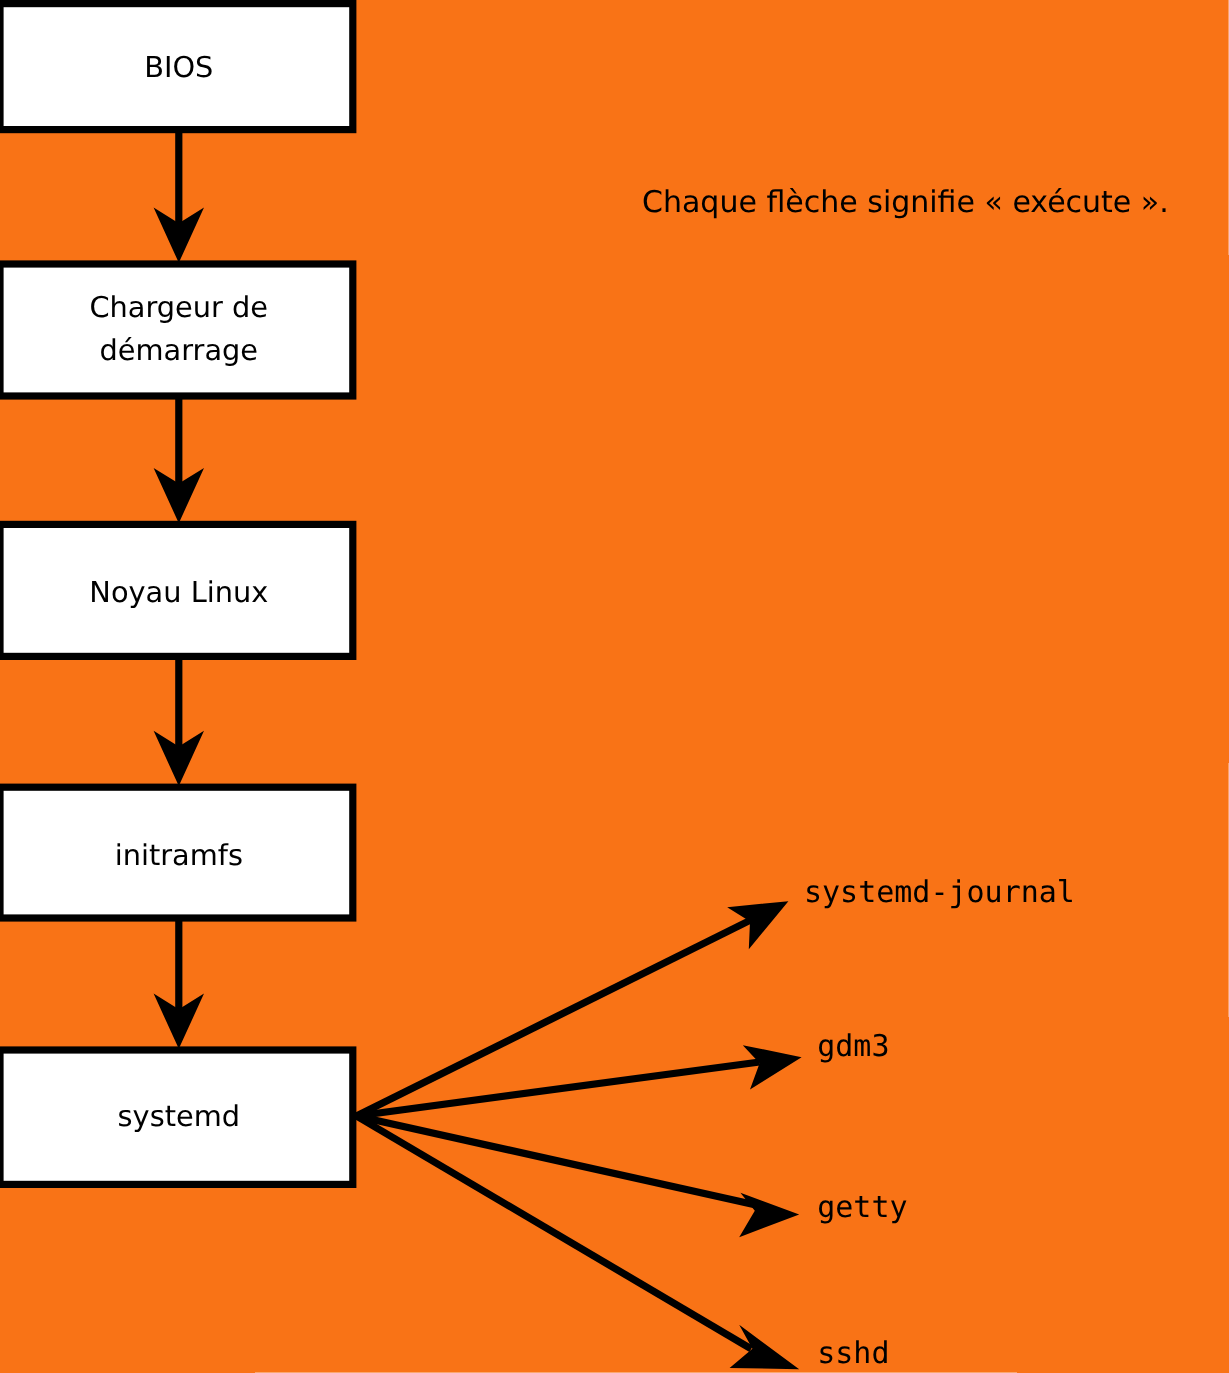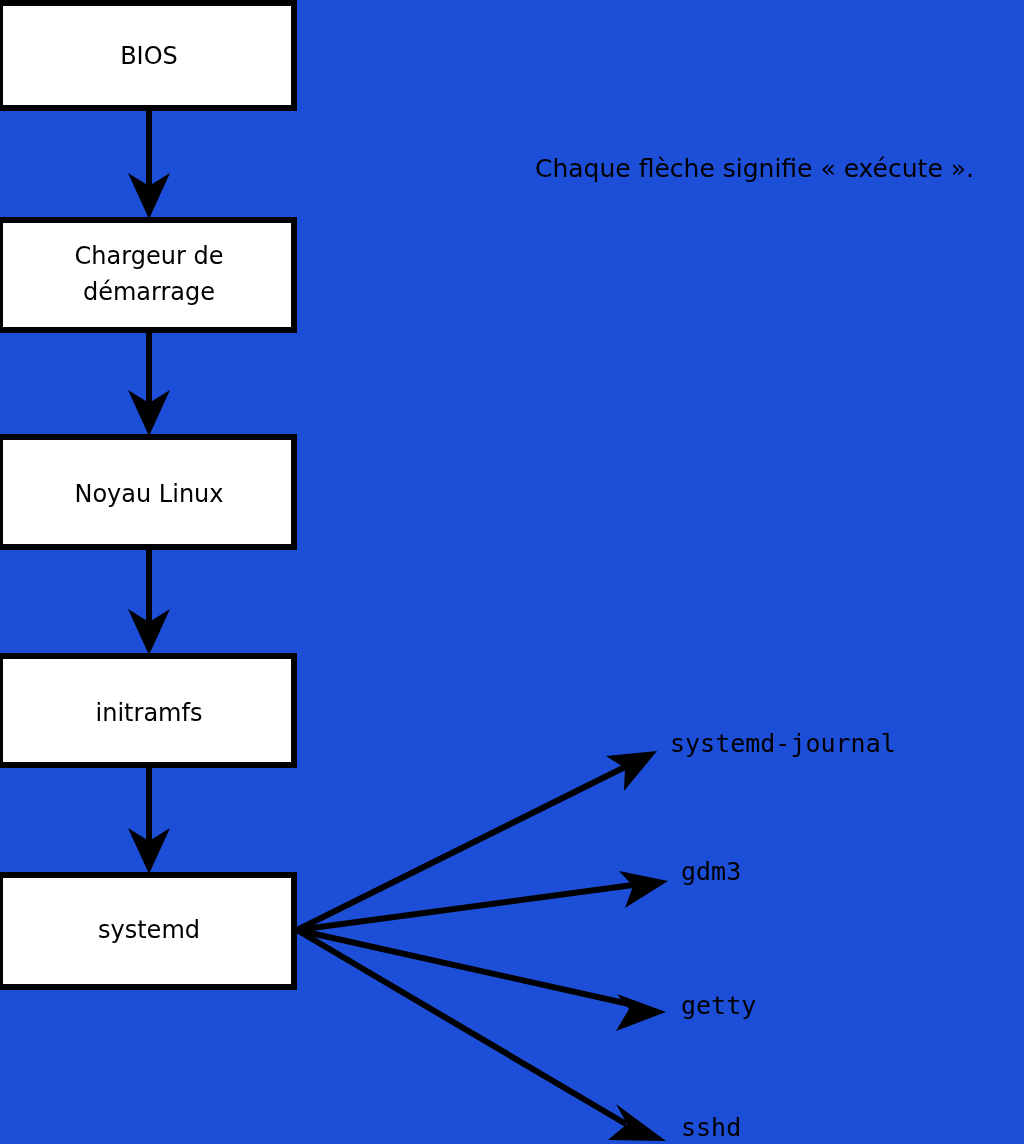--- a/index.html
+++ b/index.html
@@ -4,21 +4,21 @@
 <style>
   html, body {
     margin: 0;
     padding: 0;
     background: #ffffff;
   }
   #canvas {
     position: relative;
     width: 1024px;
     height: 1144px;
-    background: #1d4ed8;
+    background: #f97316;
     overflow: hidden;
     font-family: "DejaVu Sans", sans-serif;
   }
   #diagram-svg {
     position: absolute;
     left: 0;
     top: 0;
     width: 1024px;
     height: 1144px;
   }

